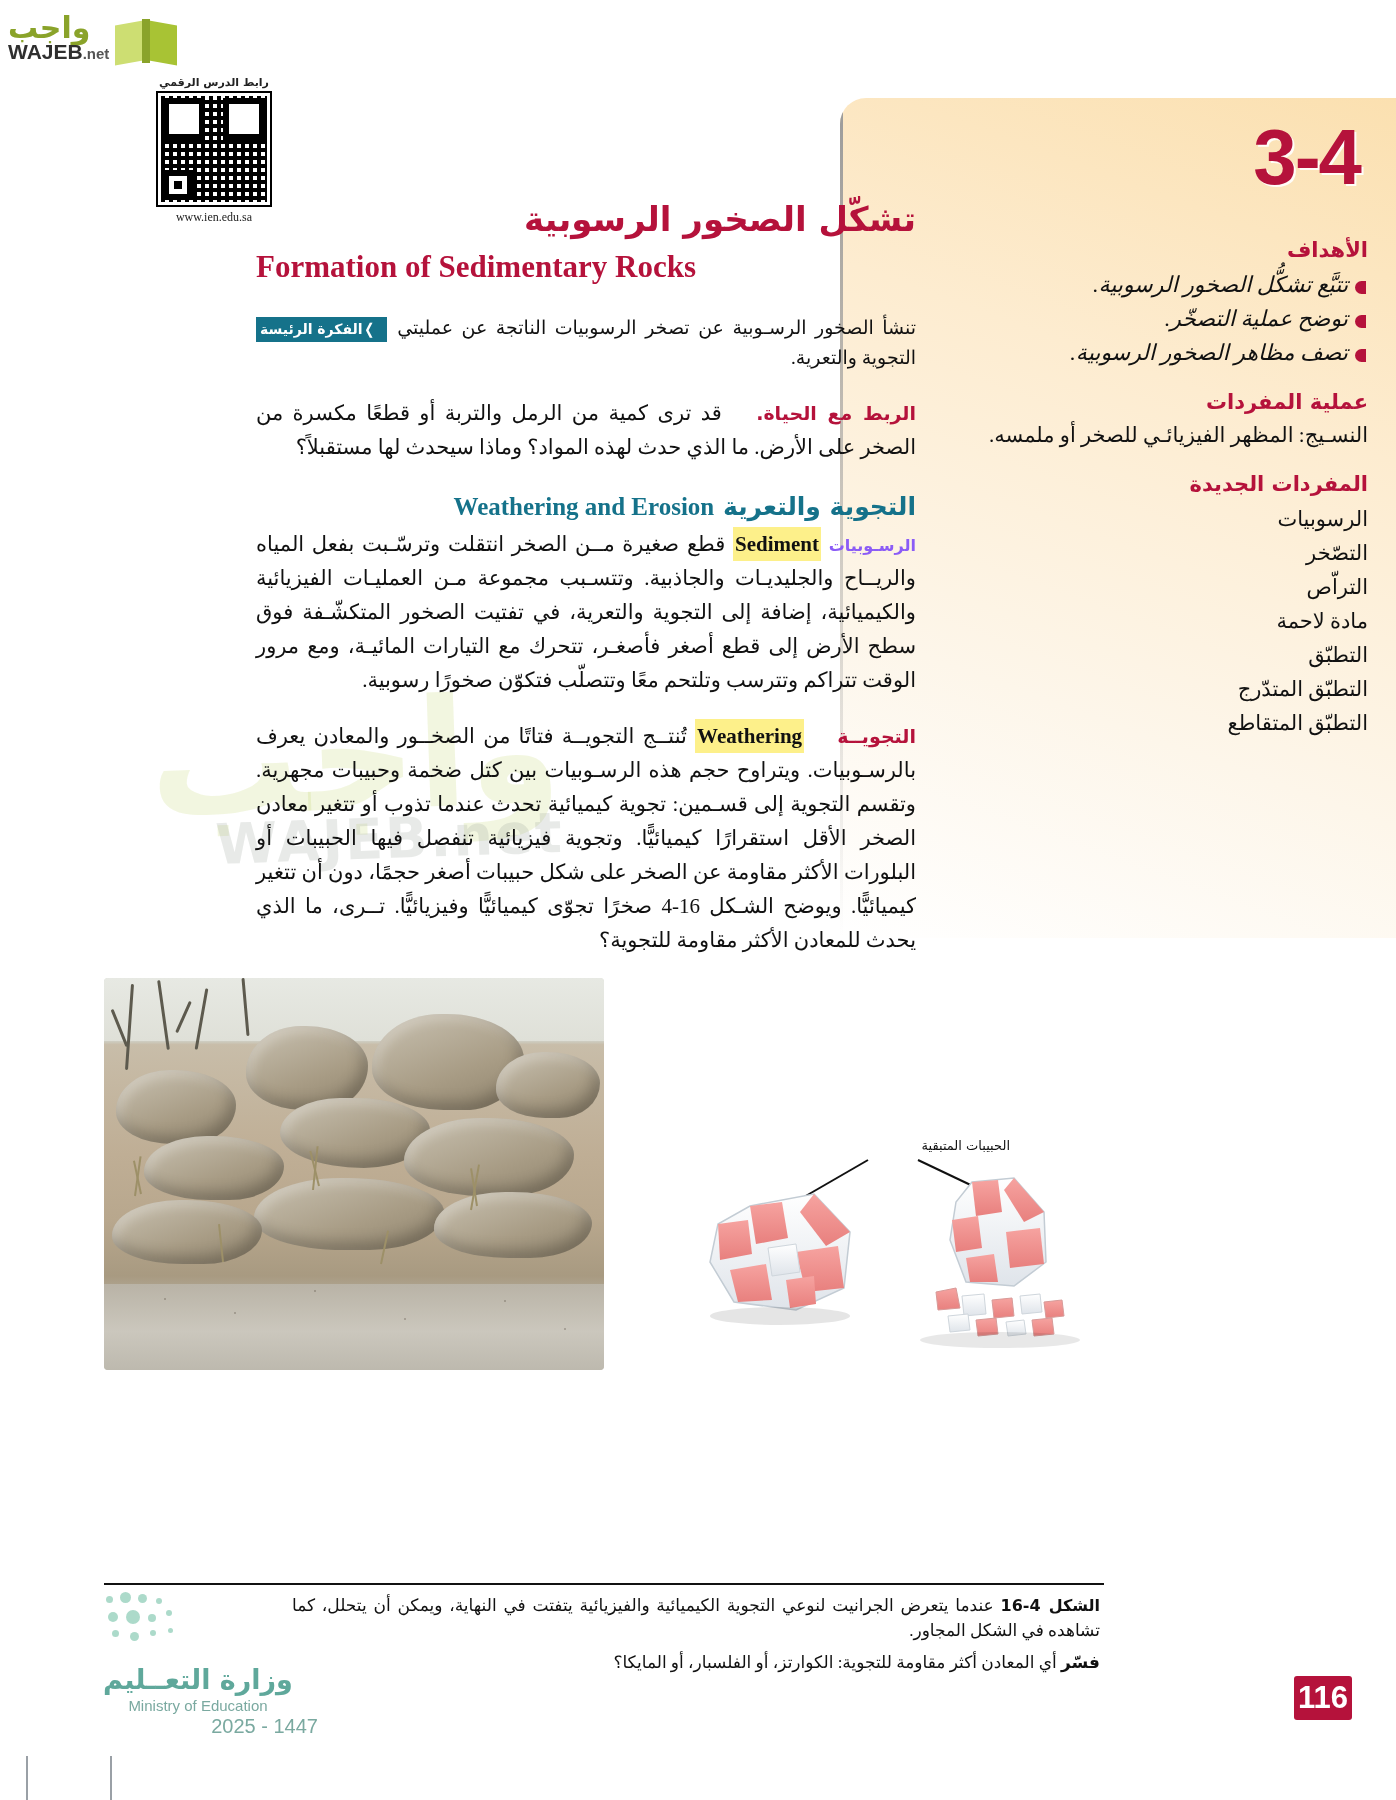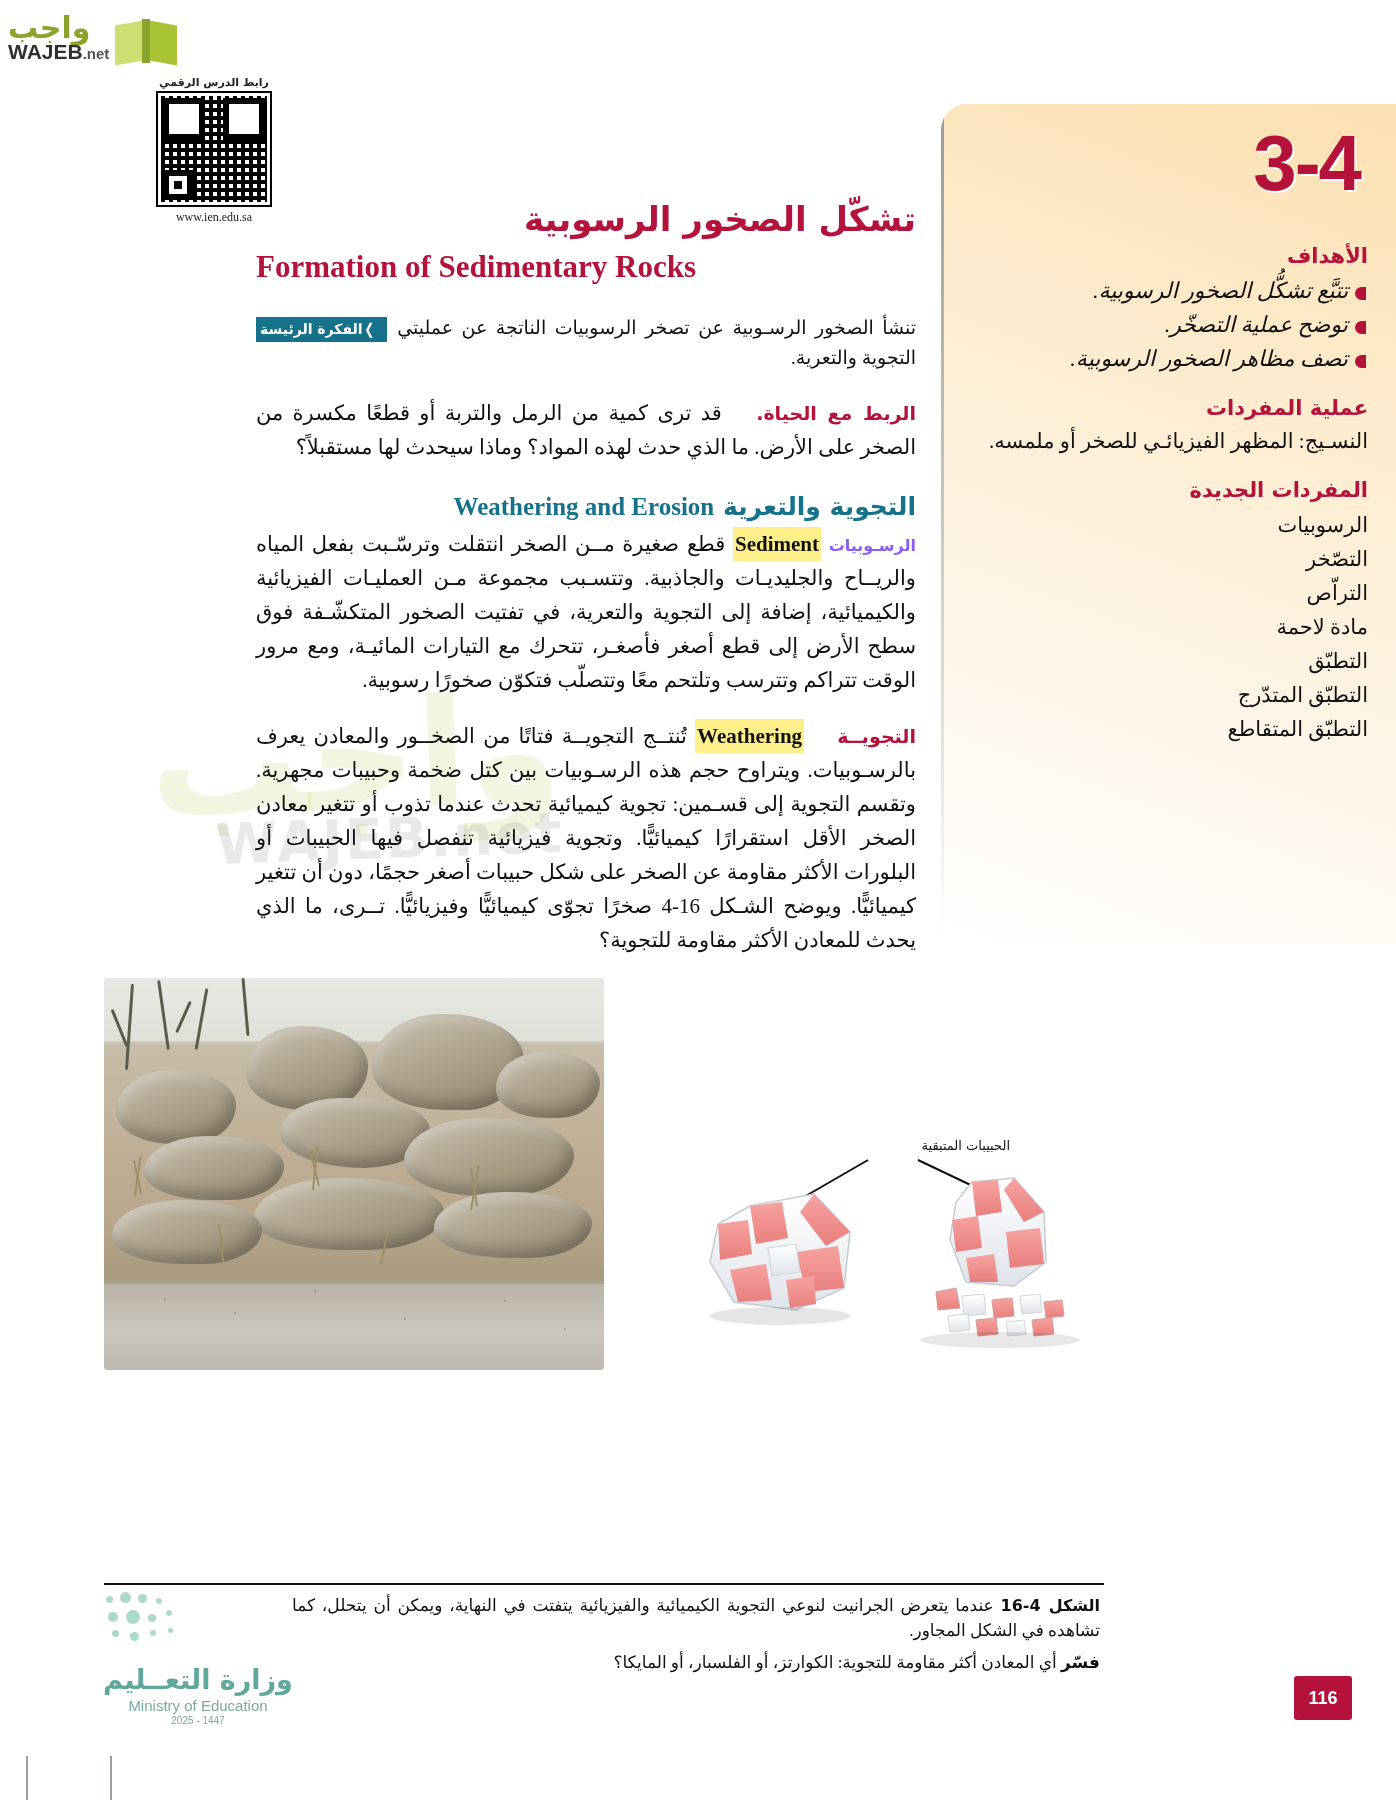--- a/index.html
+++ b/index.html
@@ -89,22 +89,22 @@
   .qr-code::after { right:2px; top:2px; }
   .qr-fin3 { left:2px; bottom:2px; }
   .qr-fin3::after{ content:""; position:absolute; inset:5px; background:#000; }
   .qr-url {
     font-family: "Liberation Serif", serif;
     font-size: 12px; color: #222; margin-top: 5px;
   }
 
   
   .sidebar {
-    position: absolute; right: 0; top: 104px;
-    width: 455px; height: 840px;
+    position: absolute; right: 0; top: 98px;
+    width: 556px; height: 840px;
     background: linear-gradient(200deg, #fbe0b0 0%, #fdecd0 35%, #fdf6ea 70%, #ffffff 100%);
     border-top-left-radius: 26px;
     overflow: hidden;
   }
   .sidebar::before{
     content:""; position:absolute; left:0; top:0; width:3px; height:100%;
     background: linear-gradient(#9b9b9b, rgba(155,155,155,0));
   }
   .lesson-num {
     position: absolute; right: 36px; top: 14px;
@@ -242,27 +242,27 @@
   .moe { position:absolute; left: 78px; top: 1664px; width: 240px; text-align:center; direction: rtl;}
   .moe .ar {
     font-family:"DejaVu Sans", sans-serif; font-size: 27px; color:#5fa89b;
     letter-spacing: 2px; font-weight:600;
   }
   .moe .en {
     font-family:"Liberation Sans", sans-serif; font-size: 15px; color:#7aa9a0;
     direction:ltr; margin-top:2px;
   }
   .moe .yr {
-    font-family:"Liberation Sans", sans-serif; font-size: 10px; color:#7aa9a0;
-    direction:ltr; margin-top:1px;
+    font-family:"Liberation Sans", sans-serif; font-size: 20px; color:#7aa9a0;
+    direction:ltr; margin-top:1px;text-align:right;
   }
   .pagenum {
     position:absolute; right: 44px; top: 1676px;
     width: 58px; height: 44px; background:#b5123b; color:#fff;
-    font-family:"Liberation Sans", sans-serif; font-size: 18px; font-weight:bold;
+    font-family:"Liberation Sans", sans-serif; font-size: 31px; font-weight:bold;
     display:flex; align-items:center; justify-content:center;
     border-radius: 3px; direction:ltr;
   }
   .edge-tick { position:absolute; left:26px; bottom:0; width:2px; height:44px; background:#9aa0a6; }
   .edge-tick2 { position:absolute; left:110px; bottom:0; width:2px; height:44px; background:#9aa0a6; }
 </style>
 </head>
 <body>
 
 <div class="page">

